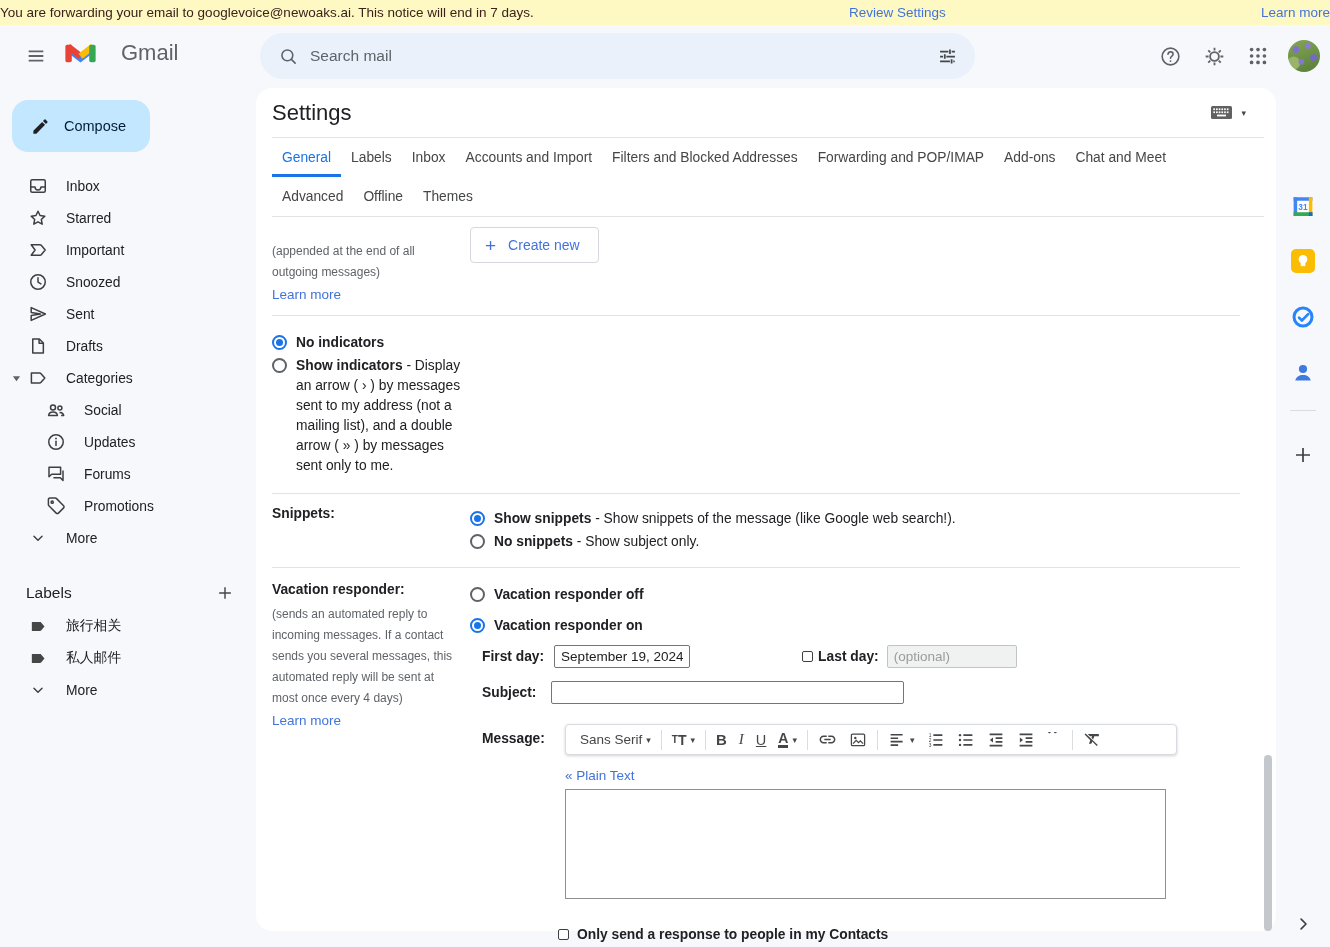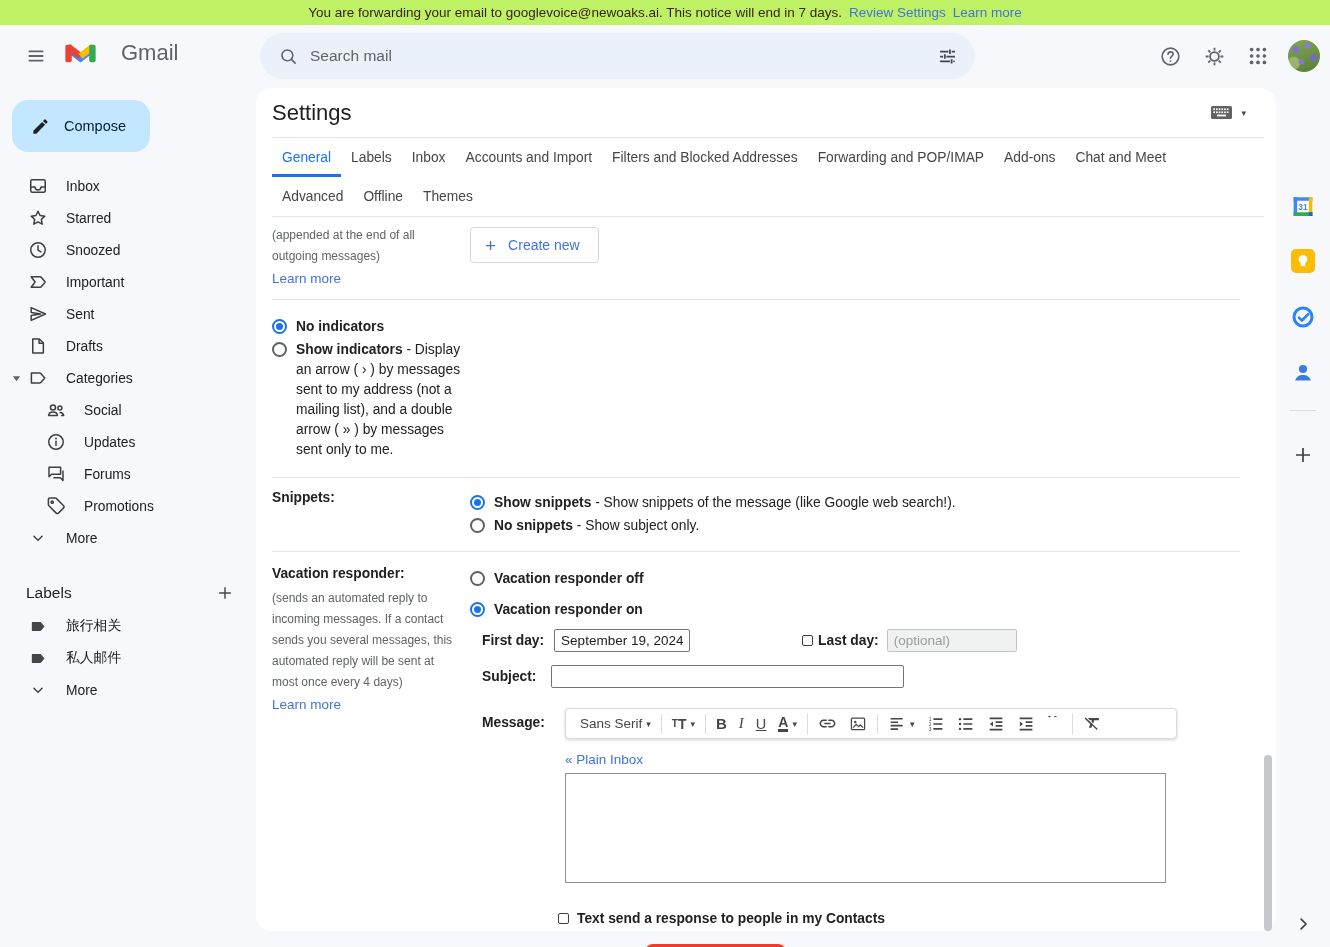--- a/index.html
+++ b/index.html
@@ -1,20 +1,20 @@
 <!DOCTYPE html>
 <html><head>
 <meta charset="utf-8">
 <style>
 *{margin:0;padding:0;box-sizing:border-box}
 html,body{width:1330px;height:947px}
 body{font-family:"Liberation Sans","DejaVu Sans",sans-serif;background:#f6f8fc;position:relative;overflow:hidden;color:#202124}
 svg{display:block}
 
-.banner{position:absolute;top:0;left:0;width:100%;height:25px;background:#bef264;display:flex;align-items:center;justify-content:center;font-size:13.5px;color:#3c211c}
+.banner{position:absolute;top:0;left:0;width:100%;height:25px;background:#fef9c3;display:flex;align-items:center;justify-content:space-between;font-size:13.5px;color:#3c211c}
 .banner a{color:#4273da;text-decoration:none;margin-left:7px;cursor:pointer}
 
 .header{position:absolute;top:25px;left:0;width:100%;height:63px}
 .ibtn{width:44px;height:44px;border-radius:50%;display:flex;align-items:center;justify-content:center;cursor:pointer}
 .hamburger{position:absolute;left:14px;top:9px}
 .brand{position:absolute;left:64px;top:15px;display:flex;align-items:center;gap:24px}
 .brand-text{font-size:22px;color:#5f6368}
 .searchbar{position:absolute;left:260px;top:8px;width:715px;height:46px;background:#eaf1fb;border-radius:23px;display:flex;align-items:center;padding:0 6px}
 .searchbar input{flex:1;border:none;background:transparent;outline:none;font-size:15.5px;color:#202124;font-family:inherit}
 .searchbar input::placeholder{color:#5f6368}
@@ -191,34 +191,34 @@
     <div class="nitem">
       <span class="icw">
           <svg width="20" height="20" viewBox="0 0 20 20" fill="none" stroke="#3c4043" stroke-width="1.5" stroke-linejoin="round">
             <path d="M10 3.2l2.05 4.35 4.75.6-3.5 3.3.9 4.7L10 13.85l-4.2 2.3.9-4.7-3.5-3.3 4.75-.6z"></path>
           </svg>
         </span>
       <span>Starred</span>
     </div>
     <div class="nitem">
       <span class="icw">
+          <svg width="20" height="20" viewBox="0 0 20 20" fill="none" stroke="#3c4043" stroke-width="1.5" stroke-linejoin="round">
+            <path d="M3.2 4.75h8.9c.45 0 .87.2 1.15.55l3.95 4.7-3.95 4.7c-.28.35-.7.55-1.15.55H3.2l3.9-5.25z"></path>
+          </svg>
+        </span>
+      <span>Important</span>
+    </div>
+    <div class="nitem">
+      <span class="icw">
           <svg width="20" height="20" viewBox="0 0 20 20" fill="none" stroke="#3c4043" stroke-width="1.5" stroke-linecap="round">
             <circle cx="10" cy="10" r="7.25"></circle>
             <path d="M10 5.8v4.4l2.9 1.75"></path>
           </svg>
         </span>
       <span>Snoozed</span>
-    </div>
-    <div class="nitem">
-      <span class="icw">
-          <svg width="20" height="20" viewBox="0 0 20 20" fill="none" stroke="#3c4043" stroke-width="1.5" stroke-linejoin="round">
-            <path d="M3.2 4.75h8.9c.45 0 .87.2 1.15.55l3.95 4.7-3.95 4.7c-.28.35-.7.55-1.15.55H3.2l3.9-5.25z"></path>
-          </svg>
-        </span>
-      <span>Important</span>
     </div>
     <div class="nitem">
       <span class="icw">
           <svg width="20" height="20" viewBox="0 0 20 20" fill="none" stroke="#3c4043" stroke-width="1.5" stroke-linejoin="round">
             <path d="M3.2 16.4L17.4 10 3.2 3.6v4.9l9.3 1.5-9.3 1.5z"></path>
           </svg>
         </span>
       <span>Sent</span>
     </div>
     <div class="nitem">
@@ -368,21 +368,21 @@
     <span class="tab">Advanced</span>
     <span class="tab">Offline</span>
     <span class="tab">Themes</span>
   </div>
   <div class="hdiv"></div>
 
   <div class="rows">
 
     <div class="srow" style="padding-top:8px">
       <div>
-        <div class="note" style="margin-top:0;width:190px">(appended at the end of all outgoing messages)</div>
+        <div class="note" style="margin-top:16px;width:190px">(appended at the end of all outgoing messages)</div>
         <a class="link">Learn more</a>
       </div>
       <div>
         <button class="createnew">
           <span class="plus-glyph">+</span>
           <span>Create new</span>
         </button>
       </div>
     </div>
 
@@ -525,27 +525,27 @@
                   <span class="quote-g">”</span>
                 </span>
               <span class="tdiv"></span>
               <span class="titem">
                   <svg width="19" height="19" viewBox="0 0 24 24" fill="#444746">
                     <path d="M6 5v.2L8.7 7.9h2.8l-.8 2 2.1 2.1L14.3 7.9H20V5H6z"></path>
                     <path d="M3.3 4.3L2 5.6l7.2 7.2L7.5 17.5h3l1.2-2.9 5.7 5.7 1.3-1.3z"></path>
                   </svg>
                 </span>
             </div>
-            <div class="plain">« Plain Inbox</div>
+            <div class="plain">« Plain Text</div>
             <textarea class="msg" style=""></textarea>
           </div>
         </div>
         <div class="contacts">
           <span class="cb"></span>
-          <span>Text send a response to people in my Contacts</span>
+          <span>Only send a response to people in my Contacts</span>
         </div>
       </div>
     </div>
   </div>
 
   <div class="btnrow">
     <span class="redbox">
       <button class="btn">Save Changes</button>
     </span>
     <button class="btn">Cancel</button>

